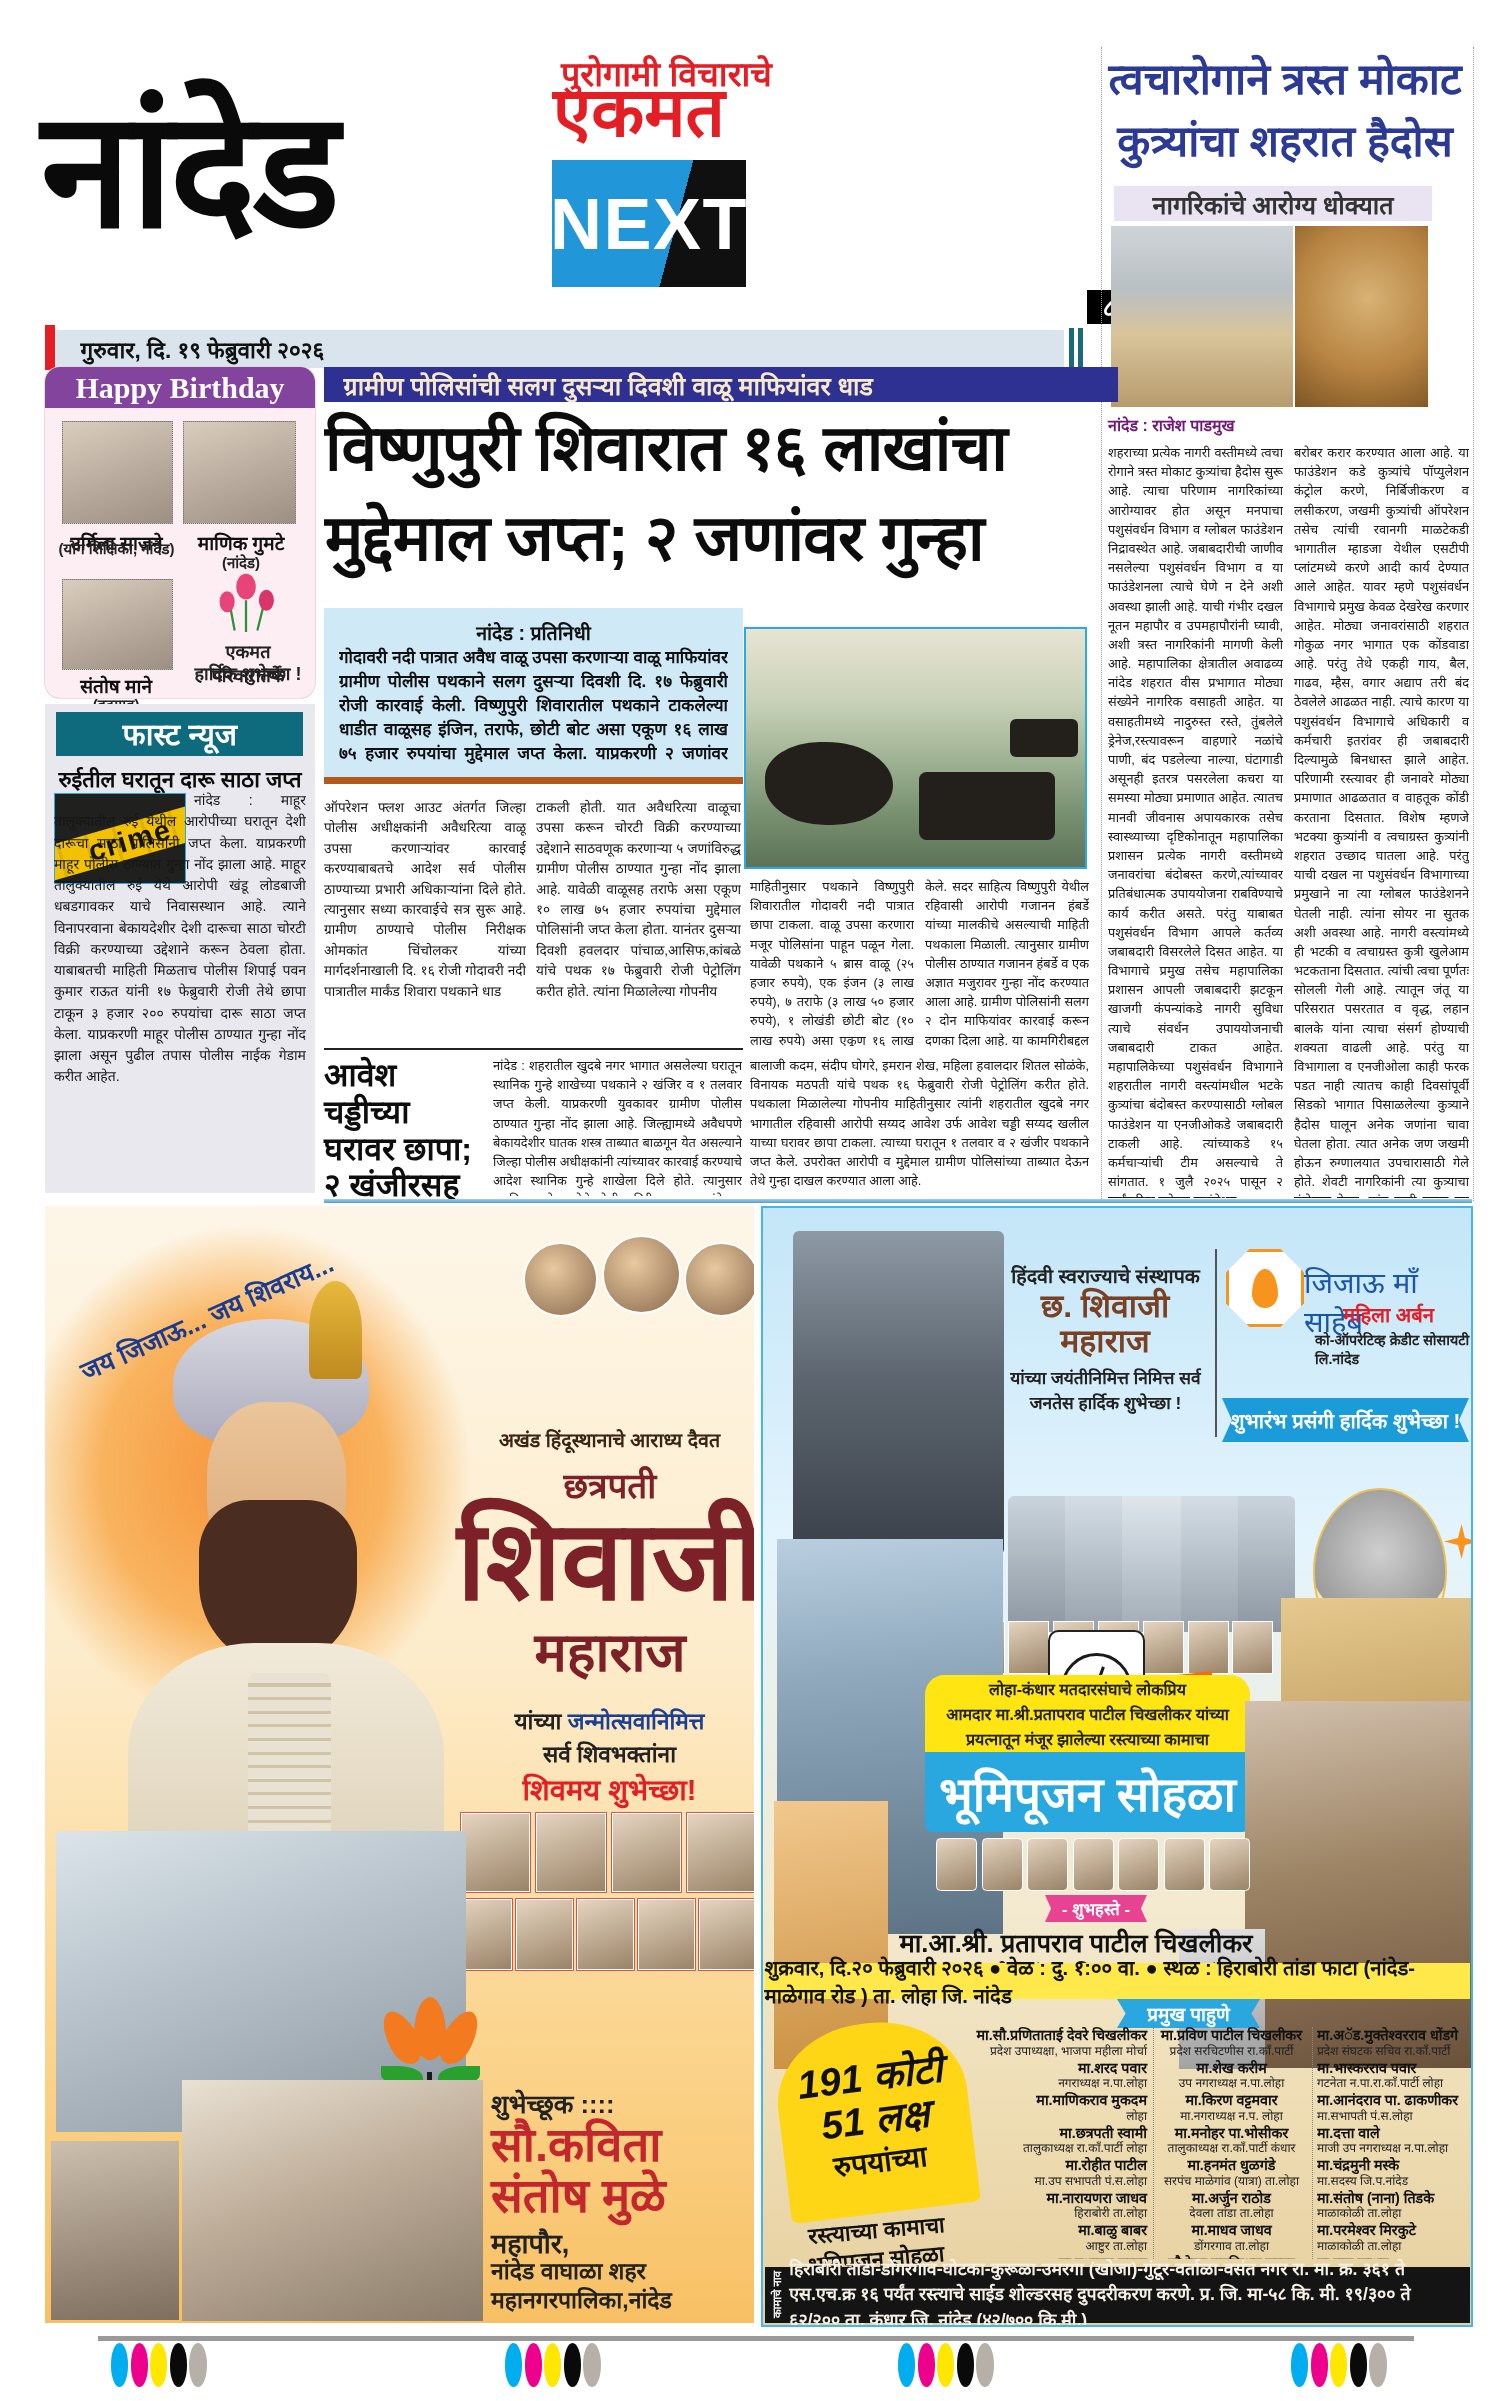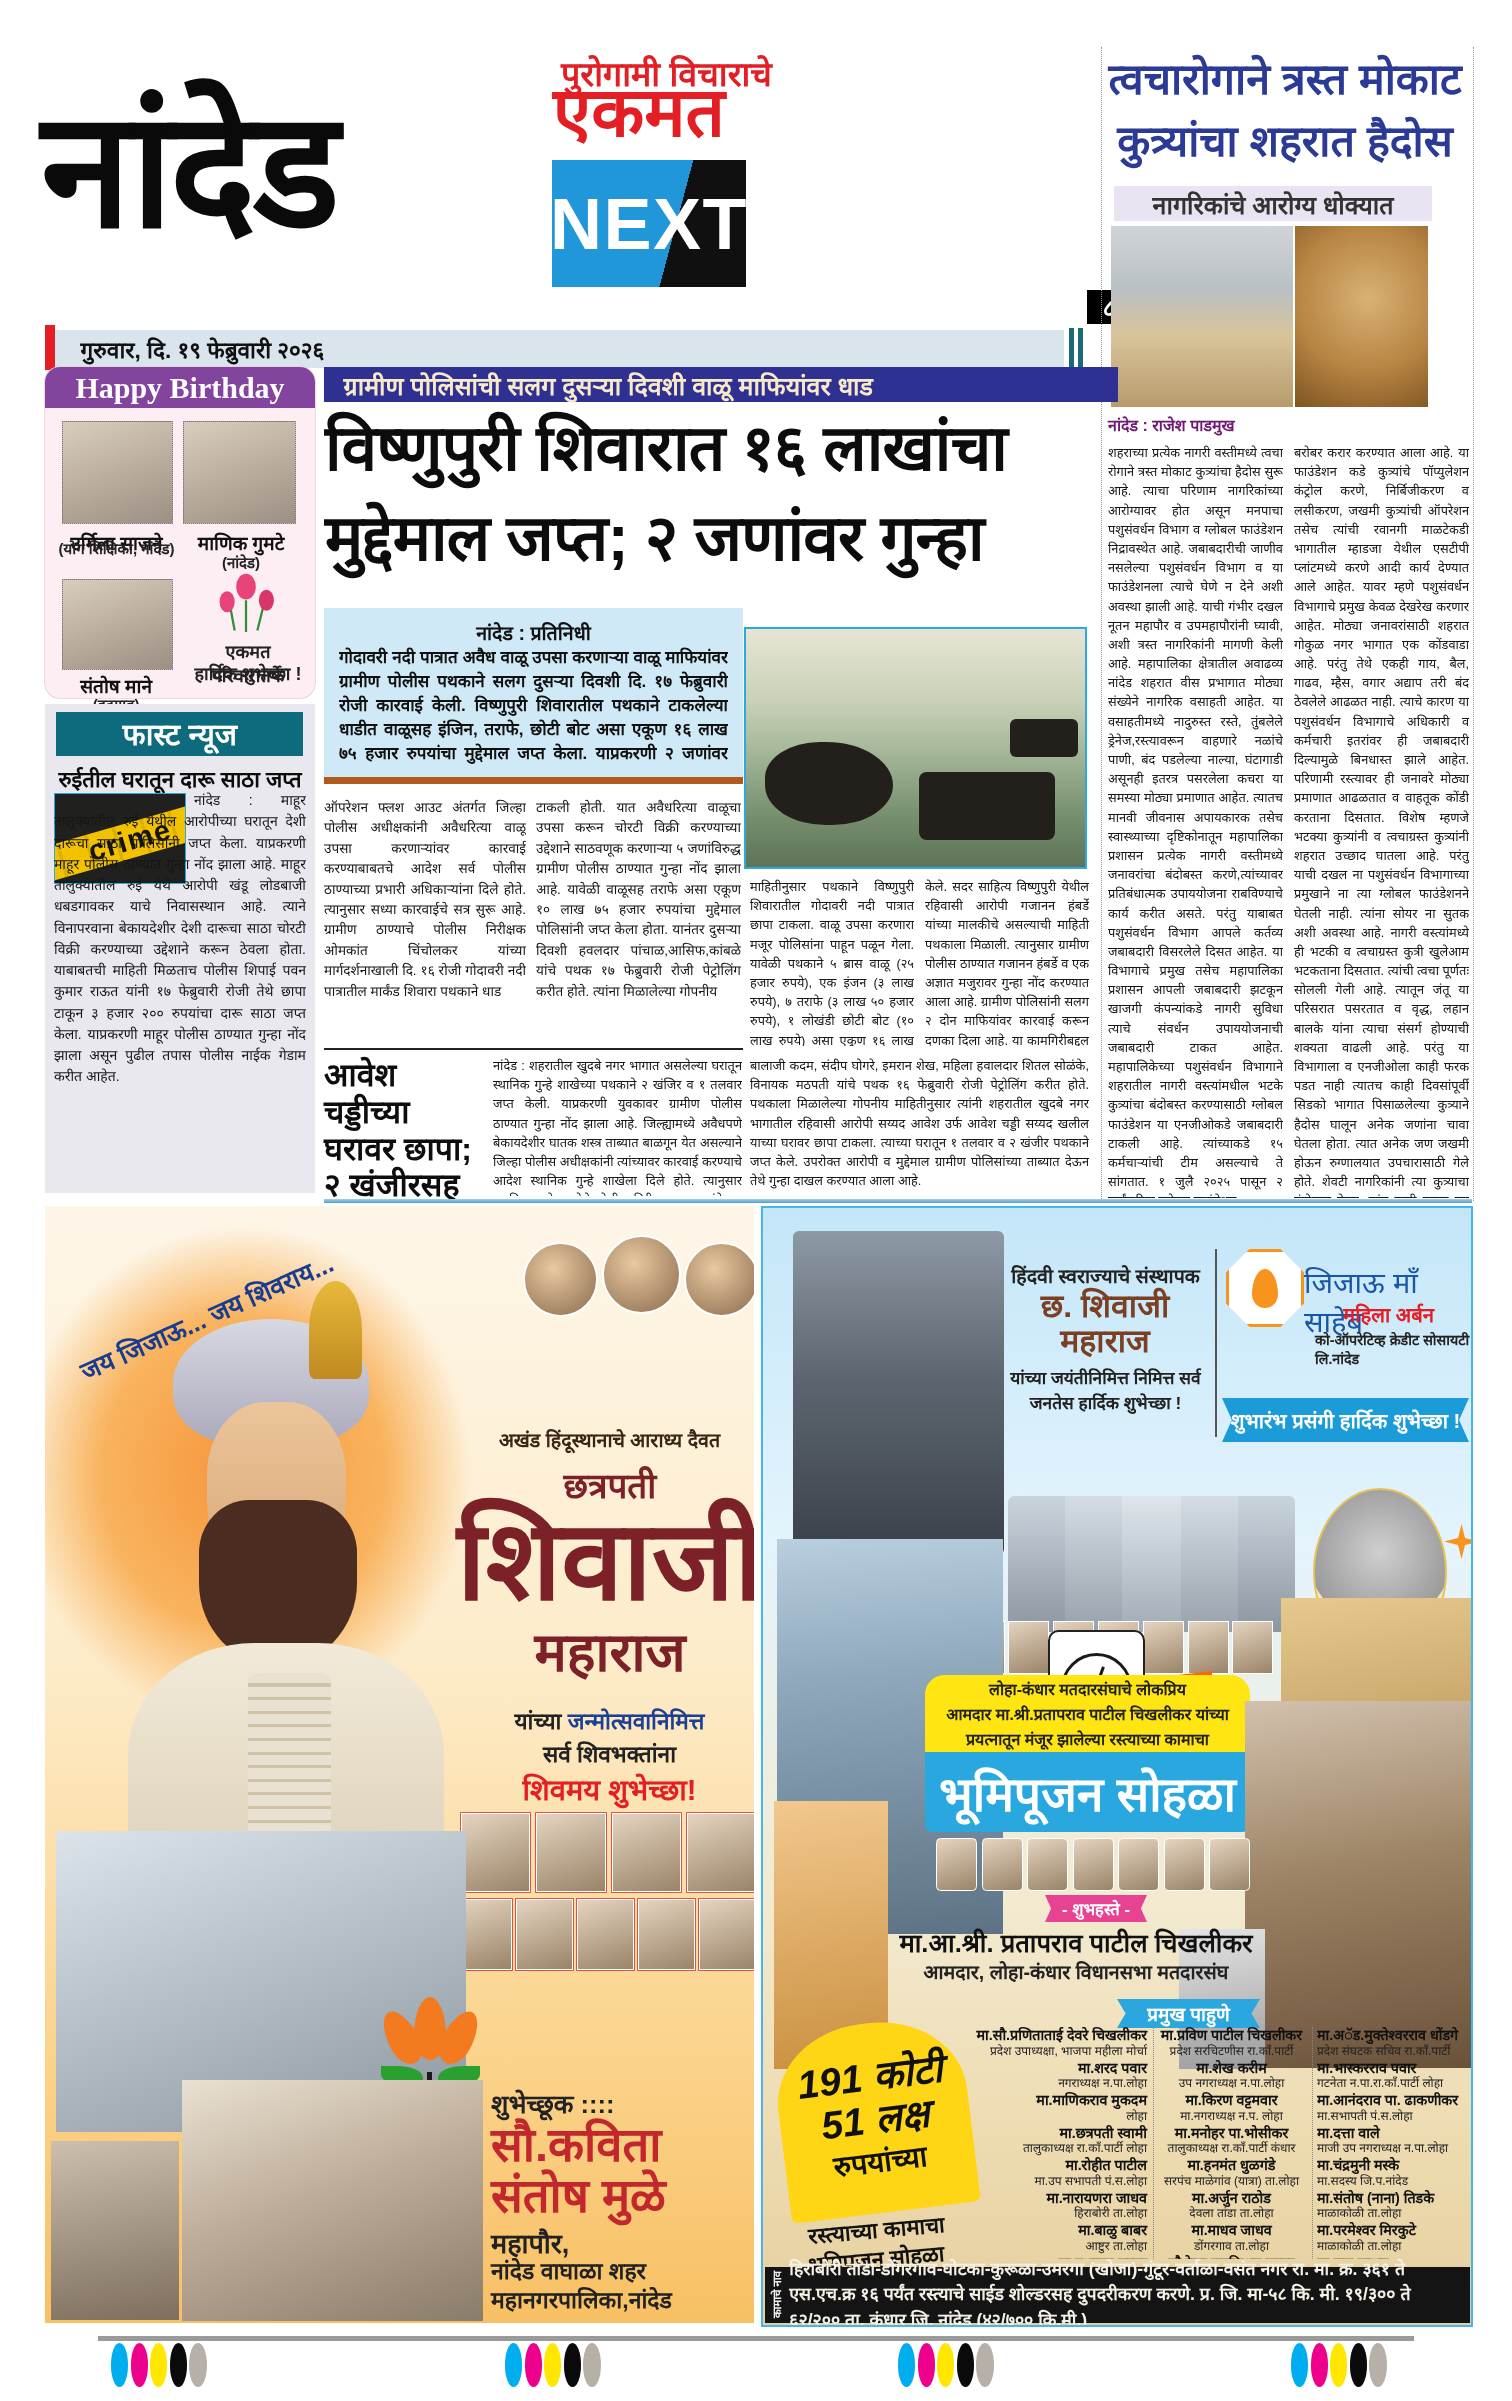--- a/index.html
+++ b/index.html
@@ -344,20 +344,21 @@
       <div class="grid-ph" style="width:39px;height:51px;box-shadow:none;border:1.5px solid #fff;border-radius:4.5px;"></div>
       <div class="grid-ph" style="width:39px;height:51px;box-shadow:none;border:1.5px solid #fff;border-radius:4.5px;"></div>
       <div class="grid-ph" style="width:39px;height:51px;box-shadow:none;border:1.5px solid #fff;border-radius:4.5px;"></div>
       <div class="grid-ph" style="width:39px;height:51px;box-shadow:none;border:1.5px solid #fff;border-radius:4.5px;"></div>
     </div>
 
     <div class="abs pink-ribbon" style="left:282px;top:687px;width:102px;height:27px;">- शुभहस्ते -</div>
     <div class="abs mla-name" style="left:136px;top:717px;width:354px;">मा.आ.श्री. प्रतापराव पाटील चिखलीकर</div>
     <div class="abs mla-role" style="left:136px;top:750px;width:354px;">आमदार, लोहा-कंधार विधानसभा मतदारसंघ</div>
 
+    <div class="abs date-strip" style="left:1.5px;top:753px;width:705px;height:36px;top:755px;">शुक्रवार, दि.२० फेब्रुवारी २०२६ ● वेळ : दु. १:०० वा. ● स्थळ : हिराबोरी तांडा फाटा (नांदेड-माळेगाव रोड ) ता. लोहा जि. नांदेड</div>
     <div class="abs guest-badge" style="left:354px;top:791px;width:143px;height:29px;">प्रमुख पाहुणे</div>
 
     <div class="abs amount-blob" style="left:16.6px;top:815px;width:190px;height:190px;">
       <div class="amount-big">191 कोटी</div>
       <div class="amount-big">51 लक्ष</div>
       <div class="amount-mid">रुपयांच्या</div>
     </div>
     <div class="abs amount-sub" style="left:22.6px;top:1009px;width:181px;">रस्त्याच्या कामाचा</div>
     <div class="abs amount-sub" style="left:22.6px;top:1038px;width:181px;">भूमिपूजन सोहळा</div>
 

